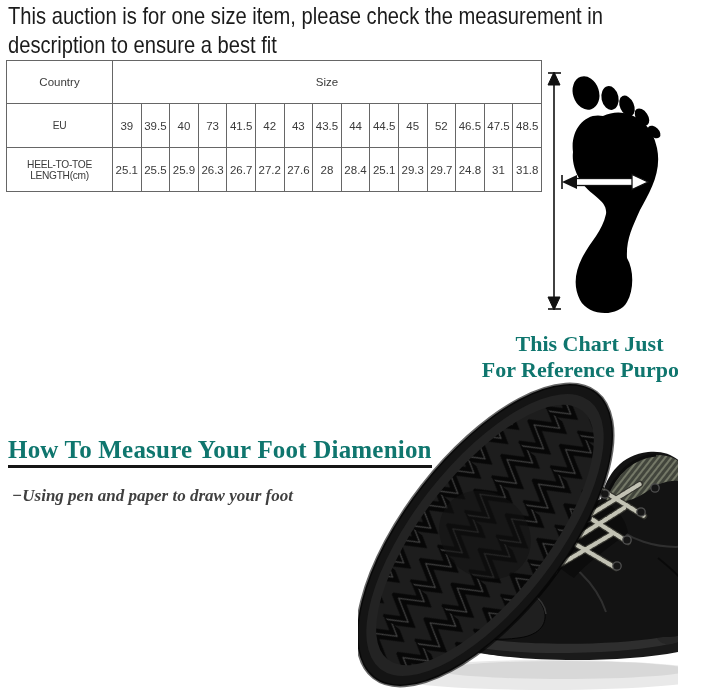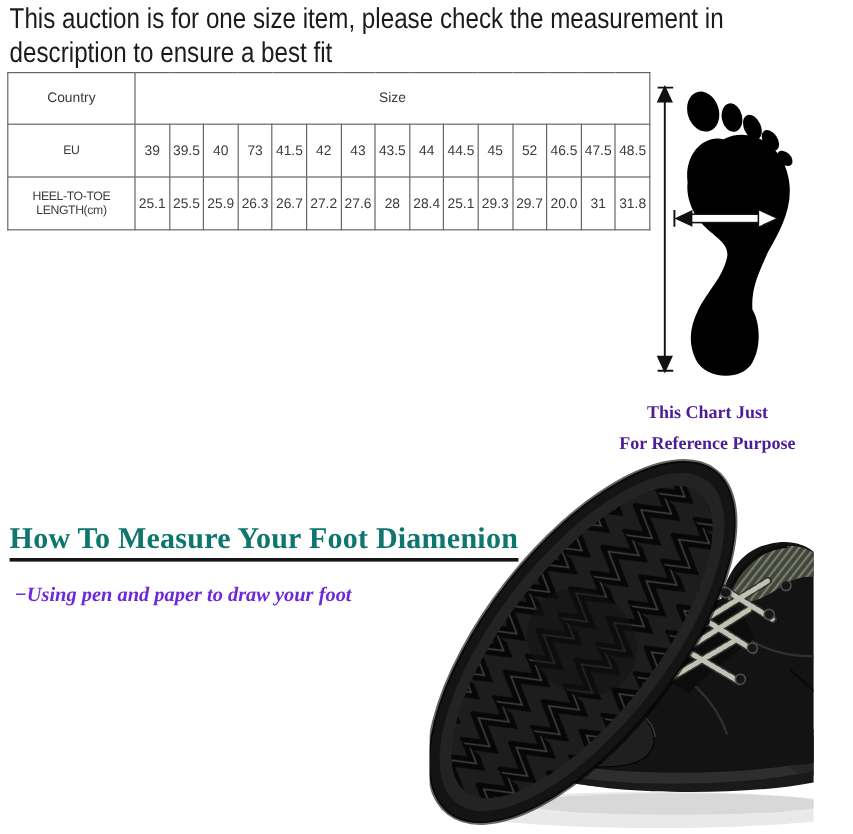--- a/index.html
+++ b/index.html
@@ -19,29 +19,29 @@
   .size-table .hdr-cell{height:42px;font-size:11.5px;}
   .size-table .size-label{font-size:10.2px;letter-spacing:-.3px;margin-left:32px;}
   .c-label{width:106px;}
   .c-val{width:28.6px;}
 
   
   .foot-svg{position:absolute;left:540px;top:58px;width:130px;height:265px;}
 
   
   .ref-note{position:absolute;left:468px;top:331px;width:243px;text-align:center;
-            font-family:"Liberation Serif",serif;font-weight:bold;font-size:15px;
-            line-height:26px;color:#4c1d95;z-index:3;}
+            font-family:"Liberation Serif",serif;font-weight:bold;font-size:22px;
+            line-height:26px;color:#0f766e;z-index:3;}
 
   
   .guide-heading{position:absolute;left:8px;top:436px;font-family:"Liberation Serif",serif;
                  font-weight:bold;font-size:25px;color:#0f766e;border-bottom:3px solid #151515;
                  padding-bottom:1px;letter-spacing:.2px;z-index:3;white-space:nowrap;}
   .guide-steps{position:absolute;left:12px;top:483px;font-family:"Liberation Serif",serif;
-               font-weight:bold;font-style:italic;font-size:17px;color:#6d28d9;z-index:3;}
+               font-weight:bold;font-style:italic;font-size:17px;color:#404040;z-index:3;}
   .guide-steps .step{line-height:25px;white-space:nowrap;}
 
   
   .boots-svg{position:absolute;left:358px;top:378px;width:353px;height:317px;z-index:1;}
 </style>
 </head>
 <body>
 
 <div class="canvas">
 
@@ -99,21 +99,21 @@
           <td>25.9</td>
           <td>26.3</td>
           <td>26.7</td>
           <td>27.2</td>
           <td>27.6</td>
           <td>28</td>
           <td>28.4</td>
           <td>25.1</td>
           <td>29.3</td>
           <td>29.7</td>
-          <td>20.0</td>
+          <td>24.8</td>
           <td>31</td>
           <td>31.8</td>
         </tr>
       </tbody>
   </table>
 
   <svg class="foot-svg" viewBox="0 0 130 265">
 
     <g stroke="#111" fill="#111">
       <line x1="8" y1="15" x2="21" y2="15" stroke-width="1.6"></line>

